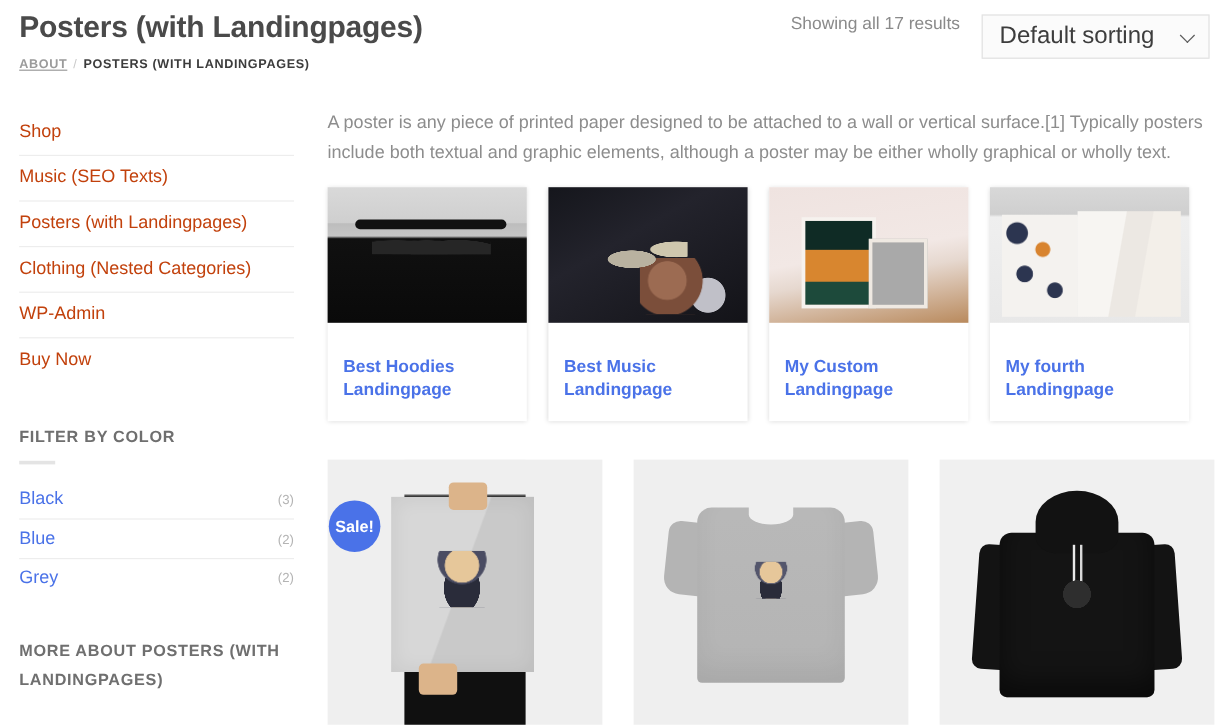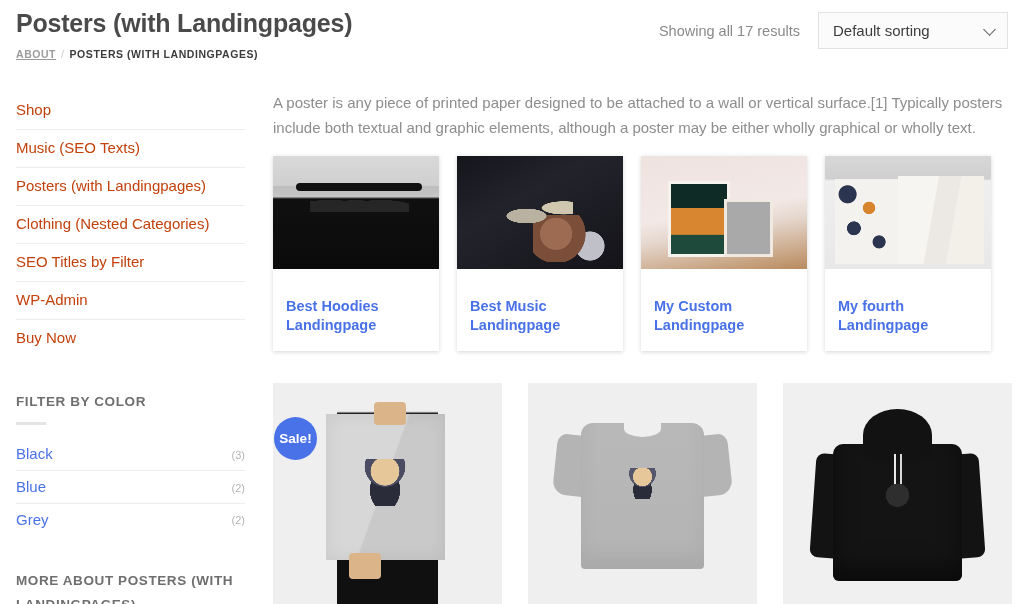--- a/index.html
+++ b/index.html
@@ -20,28 +20,28 @@
   .breadcrumb {
     margin-top: 7px; font-size: 10.5px; font-weight: bold;
     letter-spacing: 0.55px; line-height: 14px;
   }
   .breadcrumb .crumb-home { color: #9b9b9b; }
   .breadcrumb .crumb-sep { color: #c9c9c9; margin: 0 5px; font-weight: normal; }
   .breadcrumb .crumb-current { color: #3c3c3c; }
 
   .result-bar {
     position: absolute; right: 16px; top: 12px;
-    display: flex; align-items: center; gap: 18px;
+    display: flex; gap: 18px;
   }
   .result-count { font-size: 14.5px; color: #8a8a8a; }
   .sort-select {
     position: relative; width: 190px; height: 37px;
     border: 1px solid #e2e2e2; background: #fbfbfb;
     display: flex; align-items: center; padding: 0 34px 0 14px;
-    font-size: 15px; color: #3d3d3d;
+    font-size: 20px; color: #3d3d3d;
   }
   .sort-select .chev {
     position: absolute; right: 13px; top: 50%;
     width: 9px; height: 9px; margin-top: -6px;
     border-right: 1.6px solid #5a5a5a; border-bottom: 1.6px solid #5a5a5a;
     transform: rotate(45deg);
   }
 
   
   .body-wrap { display: flex; padding: 0 0 0 16px; }
@@ -258,23 +258,20 @@
         <li>
             <a class="nav-link" href="#">Music (SEO Texts)</a>
           </li>
         <li>
             <a class="nav-link" href="#">Posters (with Landingpages)</a>
           </li>
         <li>
             <a class="nav-link" href="#">Clothing (Nested Categories)</a>
           </li>
         <li>
-            <a class="nav-link" href="#">SEO Titles by Filter</a>
-          </li>
-        <li>
             <a class="nav-link" href="#">WP-Admin</a>
           </li>
         <li>
             <a class="nav-link" href="#">Buy Now</a>
           </li>
       </ul>
 
       <h2 class="widget-title">FILTER BY COLOR</h2>
       <div class="widget-rule"></div>
 

